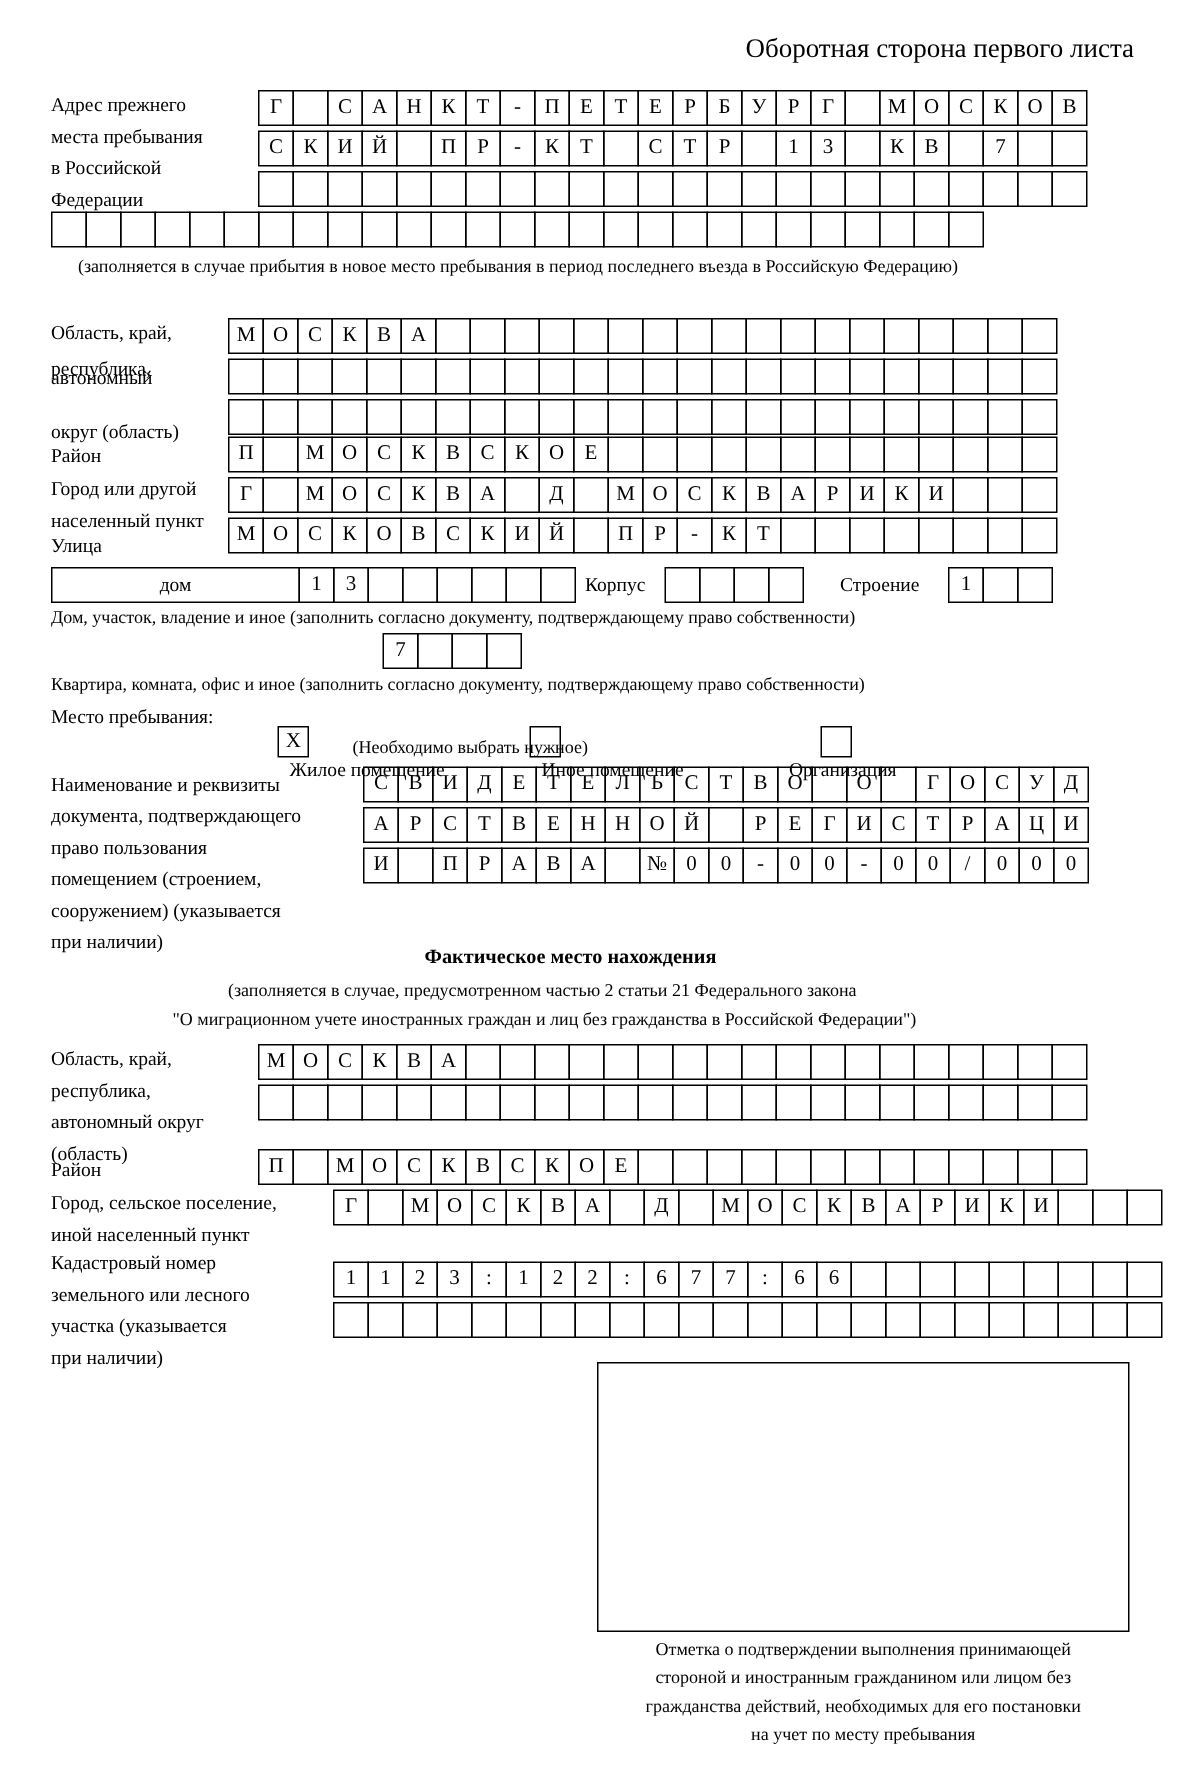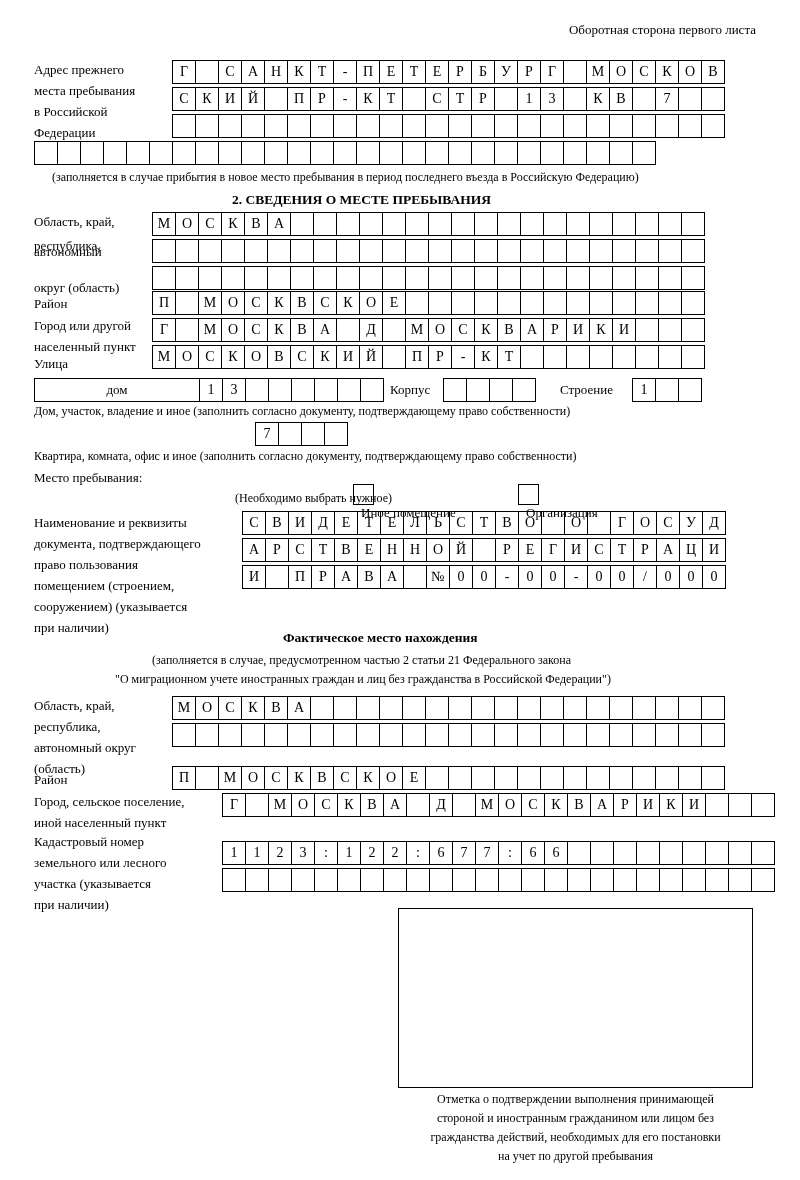--- a/index.html
+++ b/index.html
@@ -7,21 +7,21 @@
     width:800px;height:1180px;
     font-family:"Liberation Serif", serif;
     color:#000;
     position:relative;
     font-size:13px;
   }
   .page{position:relative;width:800px;height:1180px;overflow:hidden;}
 
   .hdr-right{
     position:absolute;top:22px;right:44px;
-    font-size:13px;
+    font-size:18px;
   }
 
   
   .t{position:absolute;white-space:pre;}
   .lbl{font-size:13px;line-height:16px;}
   .center{text-align:center;}
 
   
   .row{position:absolute;display:flex;}
   .cell{
@@ -162,21 +162,20 @@
       <div class="cell"></div>
       <div class="cell"></div>
       <div class="cell"></div>
       <div class="cell"></div>
       <div class="cell"></div>
       <div class="cell"></div>
     </div>
 
   <div class="t note" style="left:52px;top:170px;">(заполняется в случае прибытия в новое место пребывания в период последнего въезда в Российскую Федерацию)</div>
 
-  <div class="t sec-title" style="left:232px;top:192px;">2. СВЕДЕНИЯ О МЕСТЕ ПРЕБЫВАНИЯ</div>
 
   <div class="t lbl" style="left:34px;top:214px;">Область, край,</div>
   <div class="t lbl" style="left:34px;top:238px;">республика,</div>
   <div class="t lbl" style="left:34px;top:244px;">автономный</div>
   <div class="t lbl" style="left:34px;top:280px;">округ (область)</div>
 
   <div class="row" id="regrow0" style="left:152px;top:212px;">
       <div class="cell">М</div>
       <div class="cell">О</div>
       <div class="cell">С</div>
@@ -369,25 +368,29 @@
 
   <div class="row" id="flatrow" style="left:255px;top:422px;">
       <div class="cell">7</div>
       <div class="cell"></div>
       <div class="cell"></div>
       <div class="cell"></div>
     </div>
   <div class="t note" style="left:34px;top:449px;">Квартира, комната, офис и иное (заполнить согласно документу, подтверждающему право собственности)</div>
 
   <div class="t lbl" style="left:34px;top:470px;">Место пребывания:</div>
+  <div class="t" style="left:172px;top:468px;">
+    <span class="chk">Х</span>
+    <span class="lbl" style="margin-left:8px;">Жилое помещение</span>
+  </div>
   <div class="t" style="left:340px;top:468px;">
     <span class="chk"></span>
     <span class="lbl" style="margin-left:8px;">Иное помещение</span>
   </div>
-  <div class="t" style="left:505px;top:468px;">
+  <div class="t" style="left:505px;top:468px;text-align:center;">
     <span class="chk"></span>
     <span class="lbl" style="margin-left:8px;">Организация</span>
   </div>
   <div class="t note" style="left:235px;top:491px;">(Необходимо выбрать нужное)</div>
 
   <div class="t lbl" style="left:34px;top:515px;">Наименование и реквизиты</div>
   <div class="t lbl" style="left:34px;top:536px;">документа, подтверждающего</div>
   <div class="t lbl" style="left:34px;top:557px;">право пользования</div>
   <div class="t lbl" style="left:34px;top:578px;">помещением (строением,</div>
   <div class="t lbl" style="left:34px;top:599px;">сооружением) (указывается</div>
@@ -637,15 +640,15 @@
       <div class="cell"></div>
       <div class="cell"></div>
       <div class="cell"></div>
       <div class="cell"></div>
     </div>
 
   <div class="bigbox" style="left:398px;top:908px;width:355px;height:180px;"></div>
   <div class="t note center" style="left:398px;top:1111px;width:355px;">стороной и иностранным гражданином или лицом без</div>
   <div class="t note center" style="left:398px;top:1092px;width:355px;">Отметка о подтверждении выполнения принимающей</div>
   <div class="t note center" style="left:398px;top:1130px;width:355px;">гражданства действий, необходимых для его постановки</div>
-  <div class="t note center" style="left:398px;top:1149px;width:355px;">на учет по другой пребывания</div>
+  <div class="t note center" style="left:398px;top:1149px;width:355px;">на учет по месту пребывания</div>
 
 </div>
 
 </body></html>

